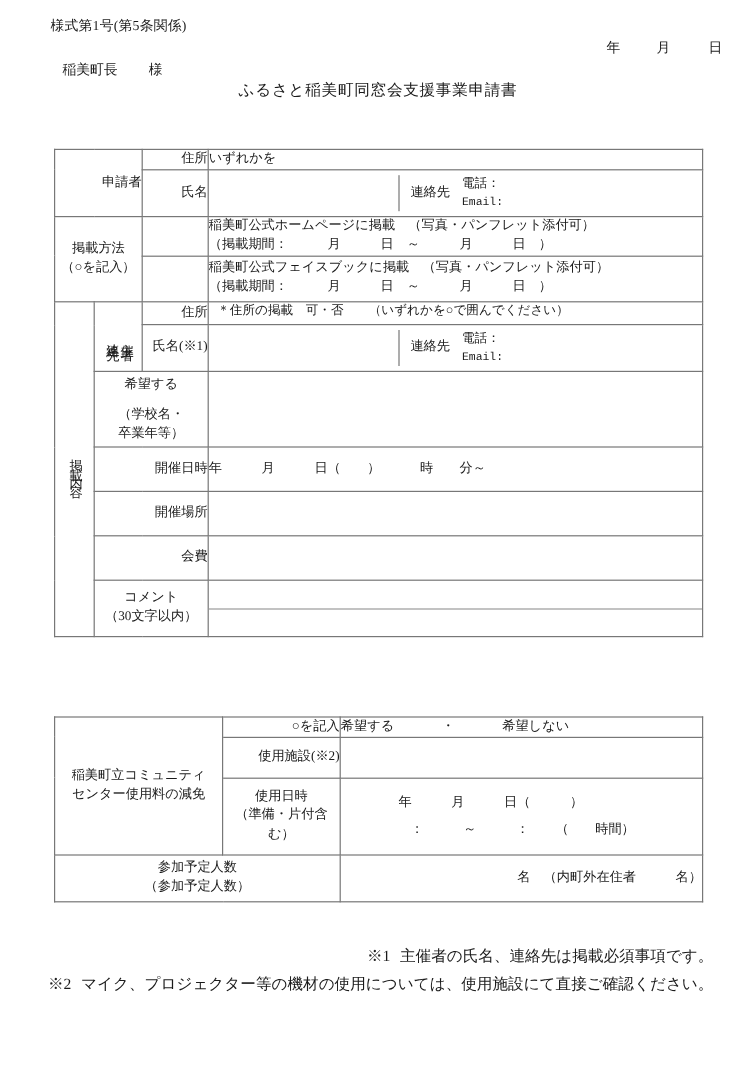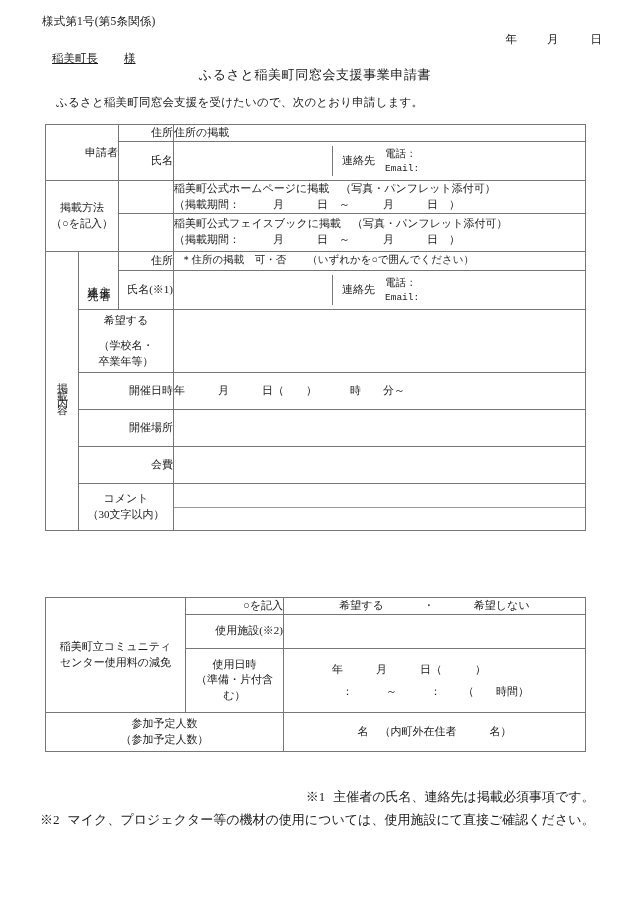--- a/index.html
+++ b/index.html
@@ -43,21 +43,20 @@
   }
   .date-line span { display: inline-block; }
   .date-y { margin-right: 30px; }
   .date-m { margin-right: 32px; }
   .addressee {
     position: absolute;
     left: 52px;
     top: 51px;
     font-size: 11.5px;
     white-space: nowrap;
-    text-decoration: underline;
   }
   .addressee .hon { margin-left: 26px; }
   .doc-title {
     position: absolute;
     left: 0;
     right: 0;
     top: 66px;
     text-align: center;
     font-size: 13px;
     letter-spacing: 0.6px;
@@ -107,21 +106,21 @@
   .lbl-2 {
     text-align: center;
     font-size: 11px;
     line-height: 1.5;
   }
   .val {
     padding-left: 8px;
     font-size: 11px;
   }
   .val-c {
-    text-align: center;
+    text-align: right;
     padding-left: 40px;
     font-size: 11px;
   }
   .pad-l {
     padding-left: 7px;
     line-height: 1.55;
   }
 
   
   .vert {
@@ -210,54 +209,53 @@
     position: absolute;
     left: 40px;
     top: 786px;
     font-size: 13px;
     line-height: 1.75;
     text-align: right;
   }
   .footnotes div { white-space: nowrap; }
   .fn-mark { margin-right: 8px; }
 
-  .ctr { text-align: center; }
+  .ctr { text-align: left; }
 </style>
 </head>
 <body>
 
 <div class="page">
 
   <div class="form-no">様式第1号(第5条関係)</div>
 
   <div class="date-line">
     <span class="date-y">年</span><span class="date-m">月</span><span>日</span>
   </div>
 
   <div class="addressee">
     <span>稲美町長</span><span class="hon">様</span>
   </div>
 
   <div class="doc-title">ふるさと稲美町同窓会支援事業申請書</div>
 
-  <div class="lead">ふるさと稲美町同窓会支援を受けたいので、次のとおり申請します。</div>
 
   <table class="frm" id="table-main">
     <colgroup>
       <col style="width:33px">
       <col style="width:40px">
       <col style="width:55px">
       <col style="width:412px">
     </colgroup>
 
     <tbody>
         <tr>
       <td class="lbl" colspan="2" rowspan="2" style="height:32px">申請者</td>
       <td class="lbl">住所</td>
-      <td class="val">住所の掲載</td>
+      <td class="val">いずれかを</td>
     </tr>
 
     <tr>
       <td class="lbl" style="height:38px">氏名</td>
       <td>
         <div class="contact-split">
           <div class="contact-blank"></div>
           <div class="contact-div">
             <span class="contact-word">連絡先</span>
             <span class="contact-lines">

